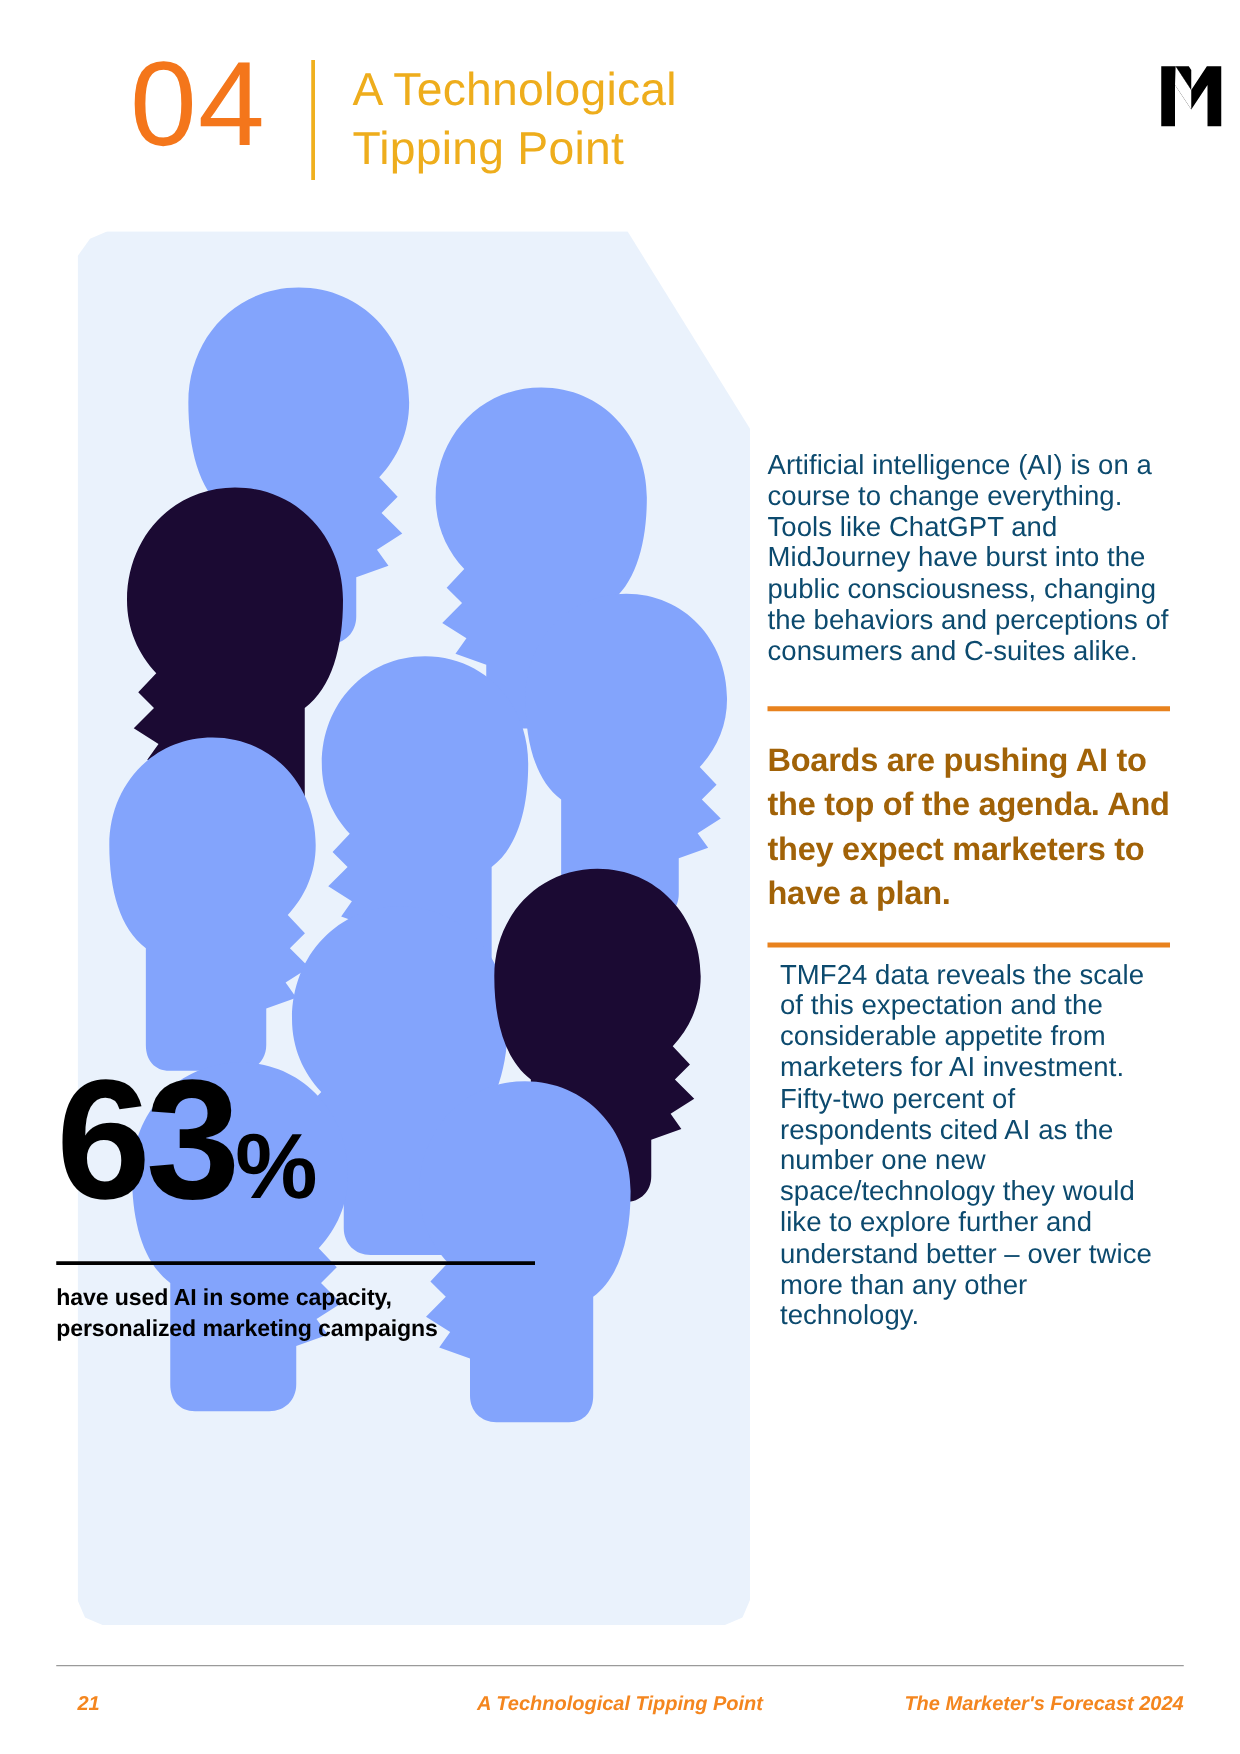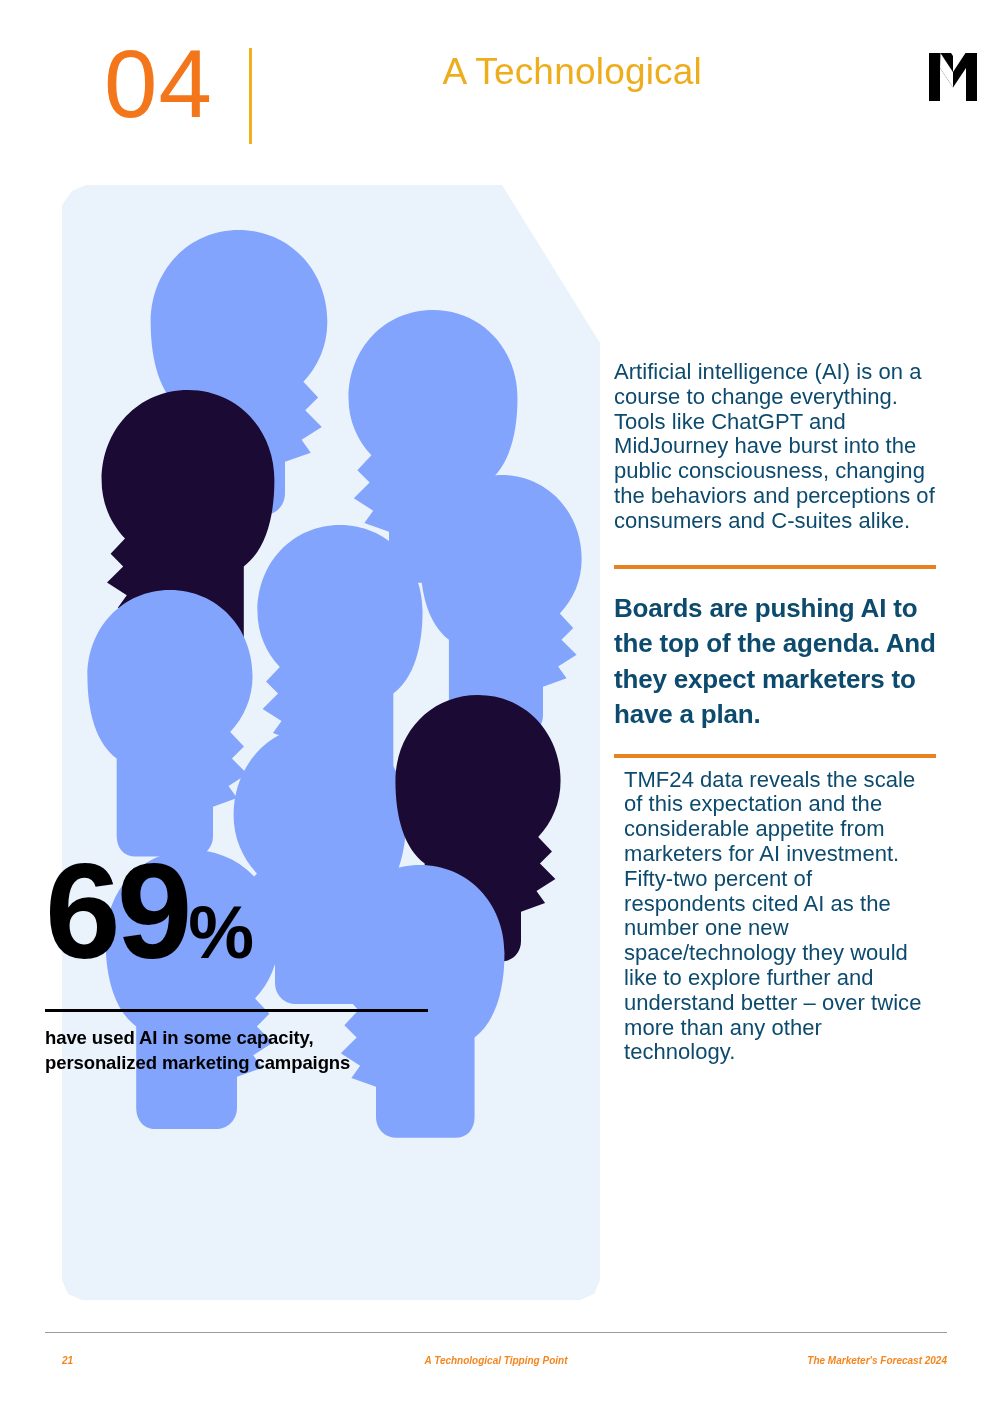--- a/index.html
+++ b/index.html
@@ -50,21 +50,20 @@
   .chapter-title {
     position: absolute;
     left: 238px;
     top: 48px;
     width: 420px;
     font-size: 37px;
     line-height: 47px;
     font-weight: 300;
     color: #eead1c;
     letter-spacing: 0.2px;
-    text-align: right;
   }
   .brand-logo {
     position: absolute;
     right: 57px;
     top: 51px;
     width: 52px;
     height: 52px;
   }
 
   
@@ -145,21 +144,21 @@
     background: #e8821e;
   }
   .rule-top { margin-top: 31px; }
   .rule-bottom { margin-top: 0px; }
   .pull-quote {
     margin: 22px 0 21px 0;
     width: 324px;
     font-size: 26px;
     line-height: 35.5px;
     font-weight: 700;
-    color: #0c4a6e;
+    color: #a16207;
     letter-spacing: -0.2px;
   }
   .body-lower {
     margin-top: 22px;
   }
 
   
   .footer-rule {
     position: absolute;
     left: 45px;
@@ -167,21 +166,21 @@
     width: 902px;
     height: 1px;
     background: #9a9a9a;
   }
   .footer {
     position: absolute;
     left: 45px;
     top: 1355px;
     width: 902px;
     height: 20px;
-    font-size: 10px;
+    font-size: 16px;
     font-style: italic;
     font-weight: 700;
     color: #f4861f;
   }
   .footer-page {
     position: absolute;
     left: 17px;
     top: 0;
   }
   .footer-center {
@@ -203,20 +202,21 @@
 
 <div class="page">
 
   <div class="header">
     <div class="chapter-number">04</div>
 
     <div class="header-divider"></div>
 
     <div class="chapter-title">
       <div>A Technological</div>
+      <div>Tipping Point</div>
     </div>
 
     <svg class="brand-logo" viewBox="0 0 52 52">
       <path d="M2 2 L13.5 2 L26 21 L38.5 2 L50 2 L50 50 L39 50 L39 17 L26 36.5 L13 17 L13 50 L2 50 Z" fill="#000000"></path>
       <path d="M13.5 2 L26 21 L26 36.5 L13 17 Z" fill="#ffffff"></path>
       <path d="M13.5 2 L24 2 L26 5 L26 21 Z" fill="#000000"></path>
     </svg>
   </div>
 
   <div class="illo-panel">
@@ -274,21 +274,21 @@
       <g transform="translate(40,665) scale(0.90)">
         <use href="#headR" fill="#83a4fc"></use>
       </g>
       <g transform="translate(270,680) scale(0.88)">
         <use href="#headR" fill="#83a4fc" transform="scale(-1,1) translate(-200,0)"></use>
       </g>
     </svg>
   </div>
 
   <div class="stat-block">
-    <div class="stat-number"><span>69</span><span class="pct">%</span></div>
+    <div class="stat-number"><span>63</span><span class="pct">%</span></div>
     <div class="stat-rule"></div>
     <div class="stat-caption">
       <div>have used AI in some capacity,</div>
       <div>personalized marketing campaigns</div>
     </div>
   </div>
 
   <div class="right-col">
     <p class="body-text" style="margin:0;">Artificial intelligence (AI) is on a course to change everything. Tools like ChatGPT and MidJourney have burst into the public consciousness, changing the behaviors and perceptions of consumers and C-suites alike.</p>
 

